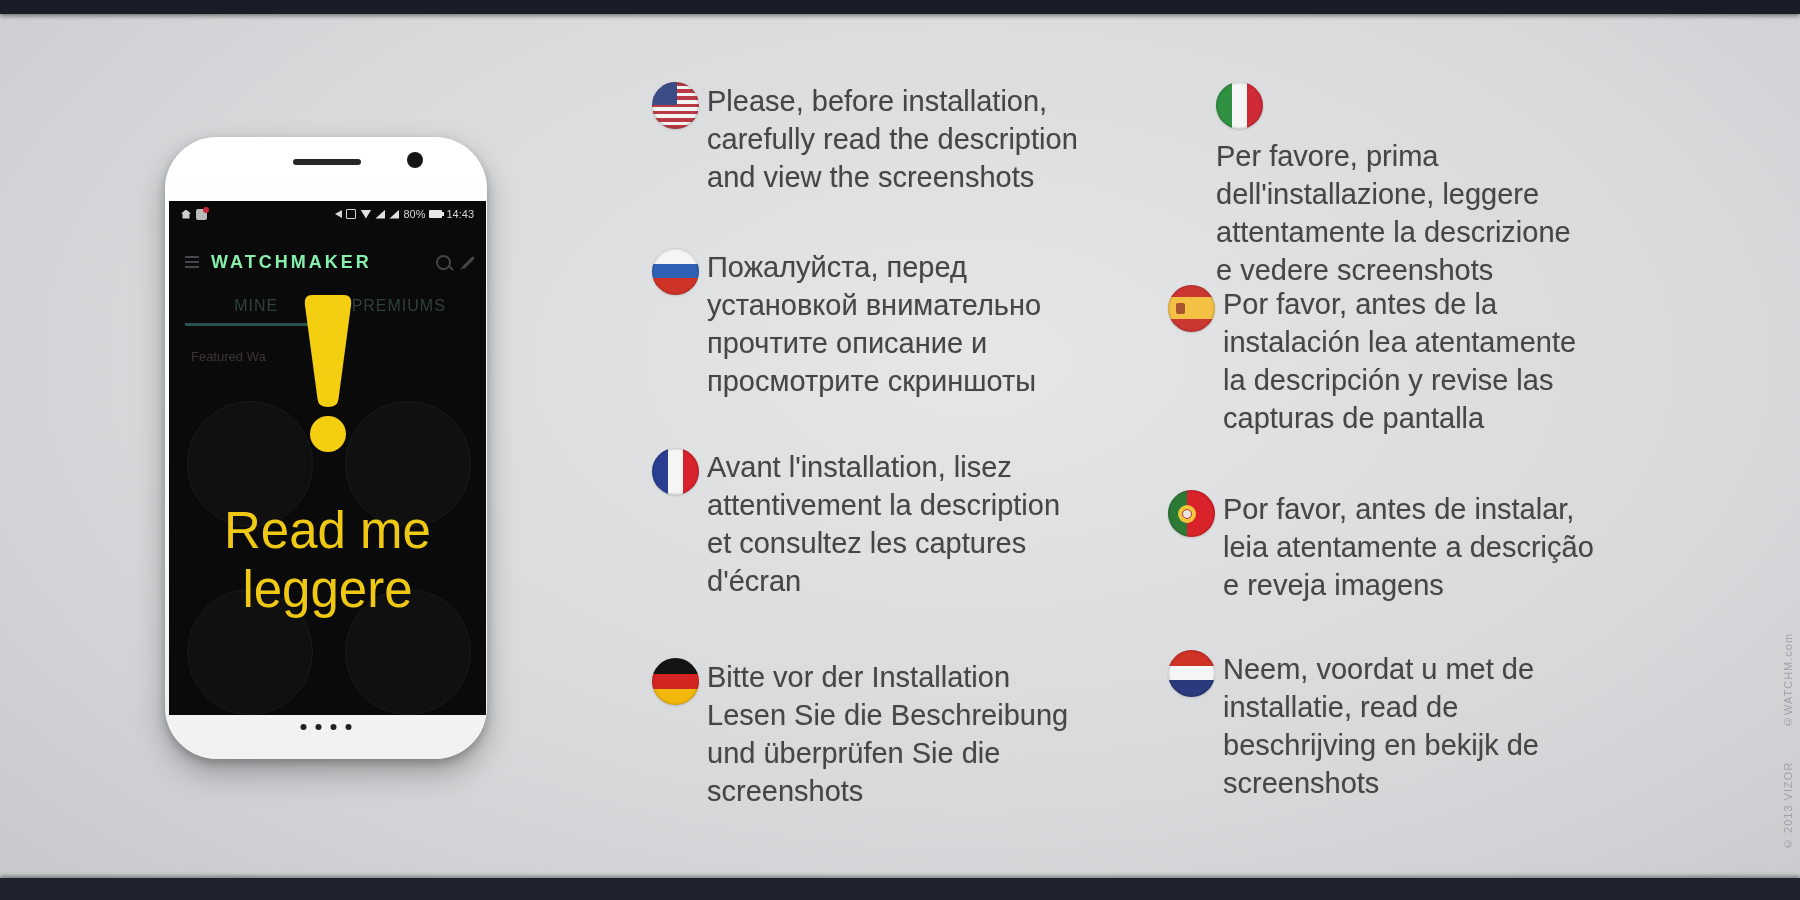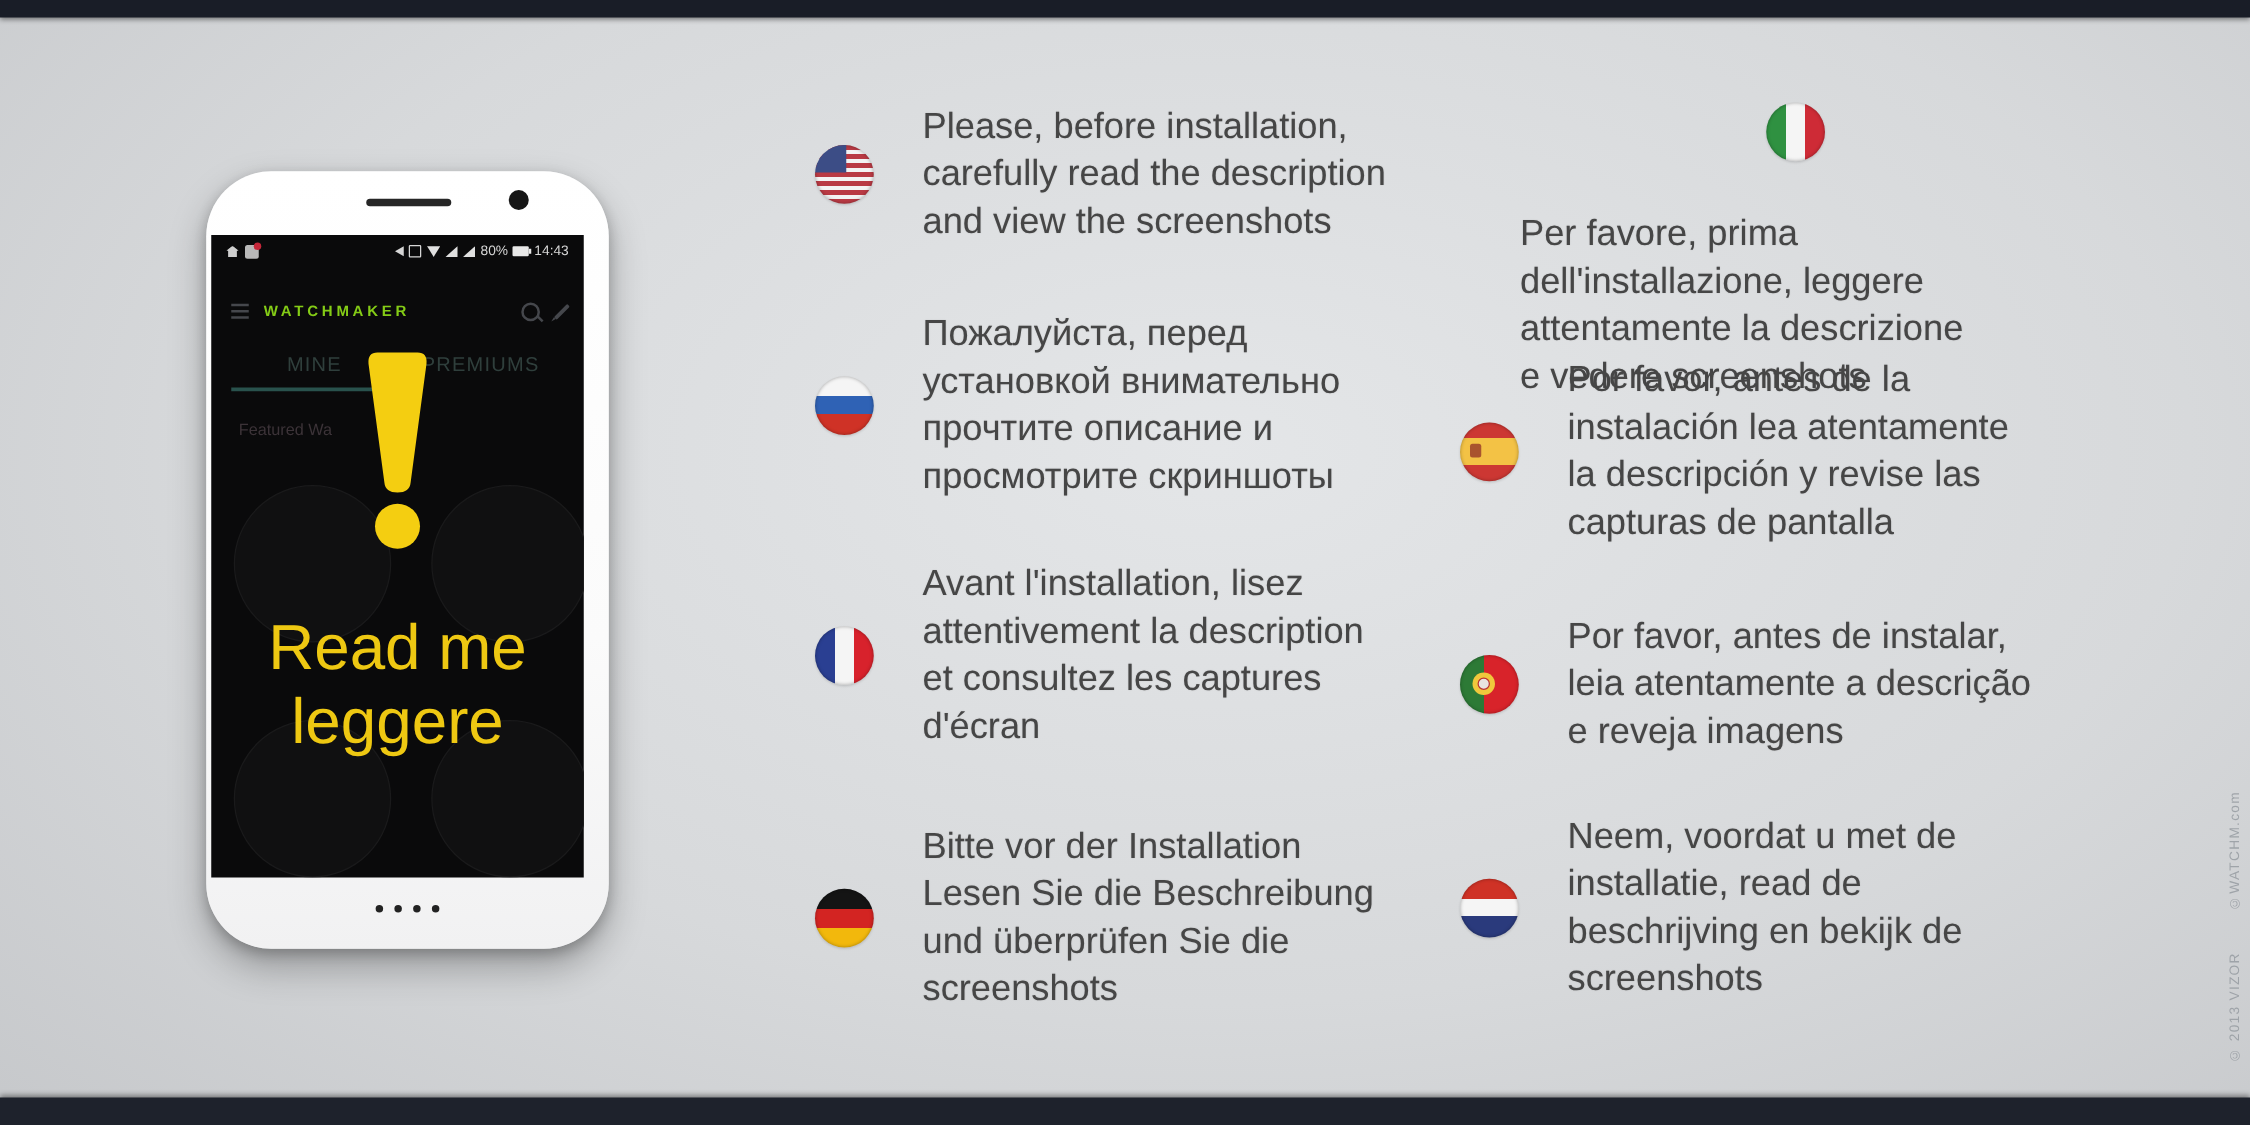--- a/index.html
+++ b/index.html
@@ -23,21 +23,21 @@
 
   
   .phone{
     position:absolute;left:165px;top:137px;width:322px;height:622px;
     background:linear-gradient(180deg,#ffffff 0%,#fbfbfb 60%,#f1f1f2 100%);
     border-radius:52px;
     box-shadow:0 14px 30px rgba(0,0,0,.28), 0 4px 10px rgba(0,0,0,.22);
   }
   .speaker{position:absolute;left:128px;top:22px;width:68px;height:6px;background:#262626;border-radius:3px;}
   .camera{position:absolute;left:242px;top:15px;width:16px;height:16px;background:#161616;border-radius:50%;}
-  .screen{position:absolute;left:4px;top:51px;width:298px;height:514px;background:#0a0a0b;overflow:hidden;}
+  .screen{position:absolute;left:4px;top:64px;width:298px;height:514px;background:#0a0a0b;overflow:hidden;padding-left:19px;}
 
   .status-bar{
     position:absolute;top:0;left:0;right:0;height:26px;
     display:flex;align-items:center;padding:0 12px;box-sizing:border-box;
     color:#d6d6d6;font-size:11px;
   }
   .sb-left{display:flex;align-items:center;gap:5px;}
   .sb-right{margin-left:auto;display:flex;align-items:center;gap:4px;}
   .sb-home{width:10px;height:9px;background:#cfcfcf;clip-path:polygon(50% 0,100% 45%,85% 45%,85% 100%,15% 100%,15% 45%,0 45%);}
   .sb-app{width:11px;height:11px;background:#b9b9b9;border-radius:2px;position:relative;}
@@ -48,21 +48,21 @@
   .sb-sig{width:10px;height:9px;background:#e0e0e0;clip-path:polygon(0 100%,100% 0,100% 100%);}
   .sb-batt{width:13px;height:8px;background:#e8e8e8;border-radius:1px;position:relative;}
   .sb-batt::after{content:"";position:absolute;right:-2px;top:2px;width:2px;height:4px;background:#e8e8e8;}
 
   .app-bar{
     position:absolute;top:46px;left:16px;right:16px;height:30px;
     display:flex;align-items:center;gap:12px;color:#43454a;
   }
   .hamburger{display:inline-flex;flex-direction:column;gap:3px;}
   .hamburger i{display:block;width:14px;height:2px;background:#45474c;}
-  .app-title{font-size:12px;letter-spacing:3px;font-weight:bold;color:#84cc16;}
+  .app-title{font-size:18px;letter-spacing:3px;font-weight:bold;color:#86efac;}
   .app-bar-icons{margin-left:auto;display:flex;align-items:center;gap:16px;}
   .search-glyph{position:relative;width:11px;height:11px;border:2px solid #45474c;border-radius:50%;}
   .search-glyph::after{content:"";position:absolute;left:10px;top:10px;width:6px;height:2px;background:#45474c;transform:rotate(45deg);}
   .pencil-glyph{position:relative;width:3px;height:15px;background:#45474c;transform:rotate(45deg);border-radius:1px;}
   .pencil-glyph::after{content:"";position:absolute;left:0;bottom:-4px;width:0;height:0;border-left:1.5px solid transparent;border-right:1.5px solid transparent;border-top:4px solid #45474c;}
 
   .tabs{position:absolute;top:96px;left:16px;right:16px;display:flex;color:#3c514d;font-size:16px;letter-spacing:1px;}
   .tab{width:50%;text-align:center;opacity:.75;}
   .tab-underline{position:absolute;top:122px;left:16px;width:140px;height:3px;background:#29524d;}
   .featured-label{position:absolute;top:148px;left:22px;font-size:13px;color:#3c3338;}
@@ -75,21 +75,21 @@
 
   .exclaim{position:absolute;left:calc(50% - 40px);top:93px;width:80px;height:164px;}
   .readme{
     position:absolute;top:300px;left:0;right:0;text-align:center;
     color:#eec812;font-size:51px;line-height:59px;font-weight:500;white-space:pre-line;
   }
   .home-dots{position:absolute;bottom:29px;left:50%;transform:translateX(-50%);display:flex;gap:9px;}
   .home-dots i{display:block;width:6px;height:6px;background:#222;border-radius:50%;}
 
   
-  .item{position:absolute;display:flex;gap:39px;align-items:center;}
+  .item{position:absolute;display:flex;gap:8px;align-items:flex-start;}
   .flag{
     width:47px;height:47px;border-radius:50%;flex:none;position:relative;overflow:hidden;
     box-shadow:inset 0 0 3px rgba(0,0,0,.35), 0 1px 2px rgba(0,0,0,.15);
   }
   .item-text{
     font-size:29px;line-height:38px;color:#464646;white-space:pre-line;width:440px;
     text-shadow:0 0 1px rgba(70,70,70,.25);
   }
   .pos-0{left:652px;top:82px;}
   .pos-1{left:652px;top:248px;}

